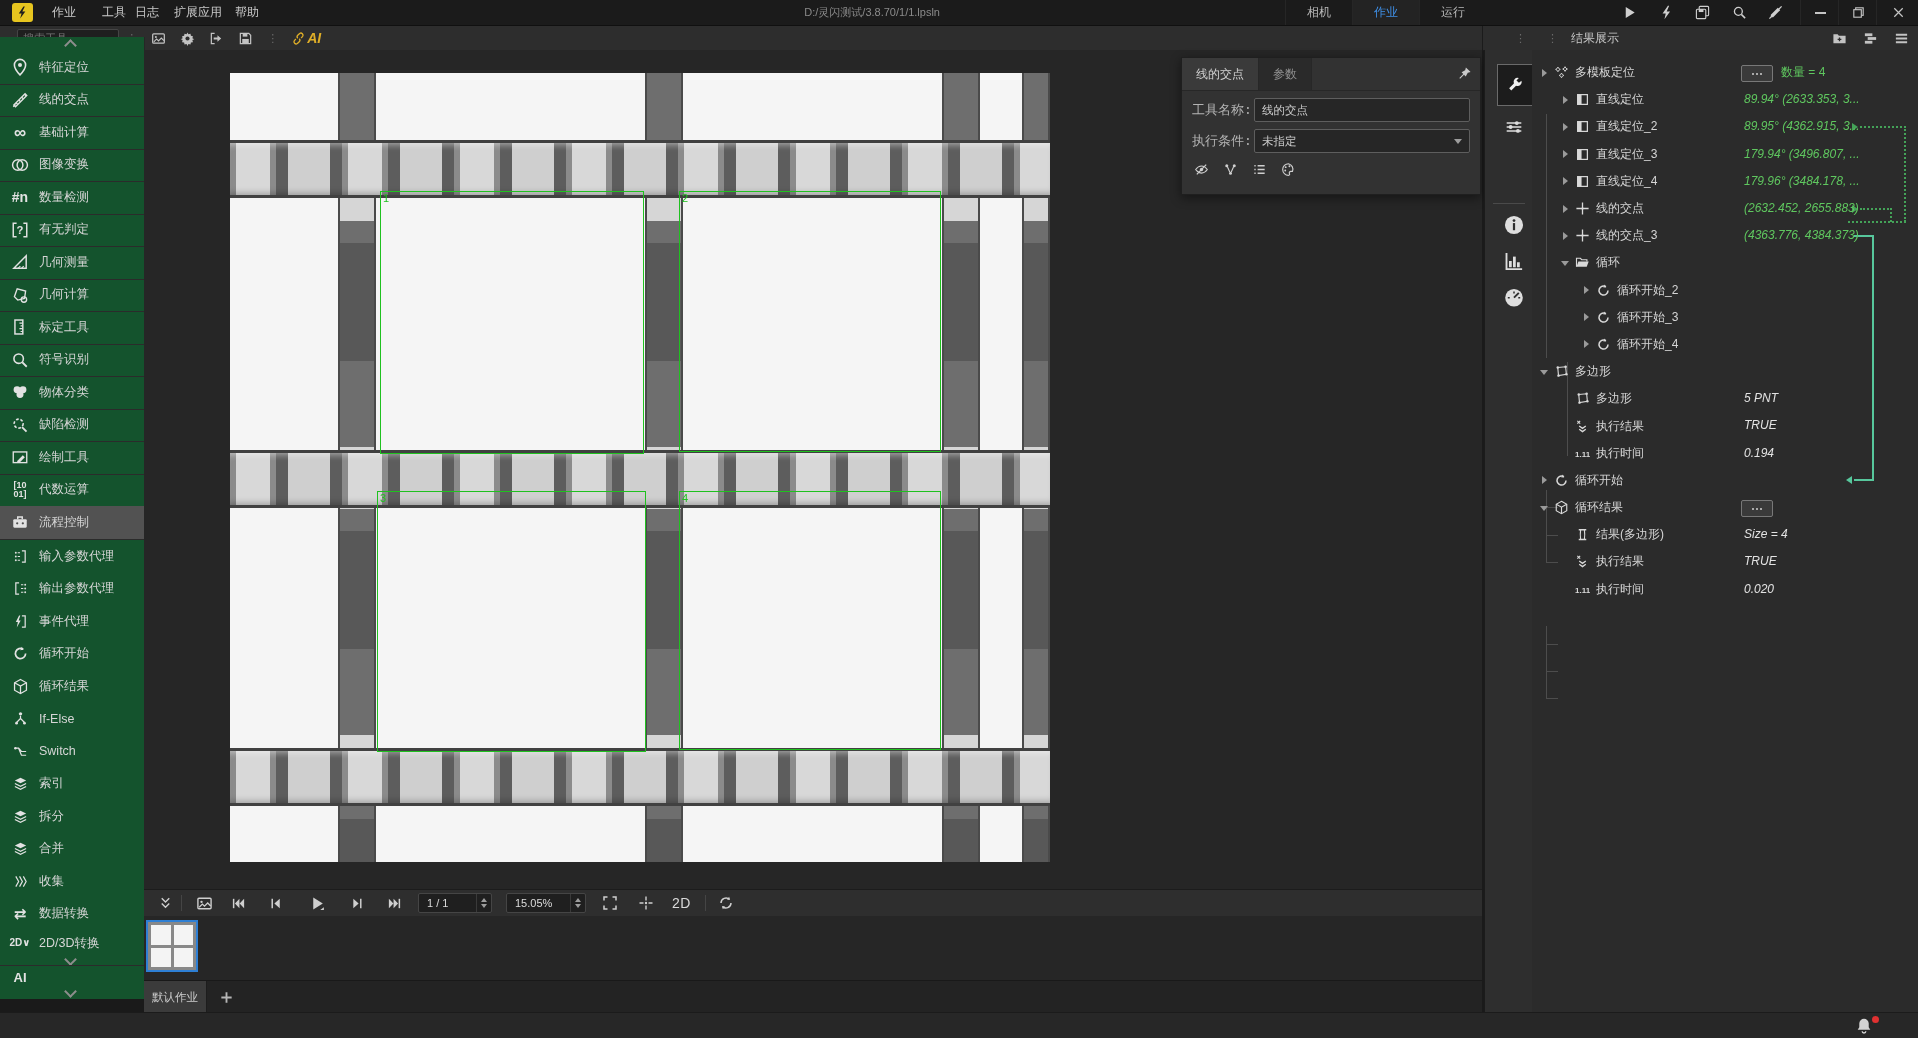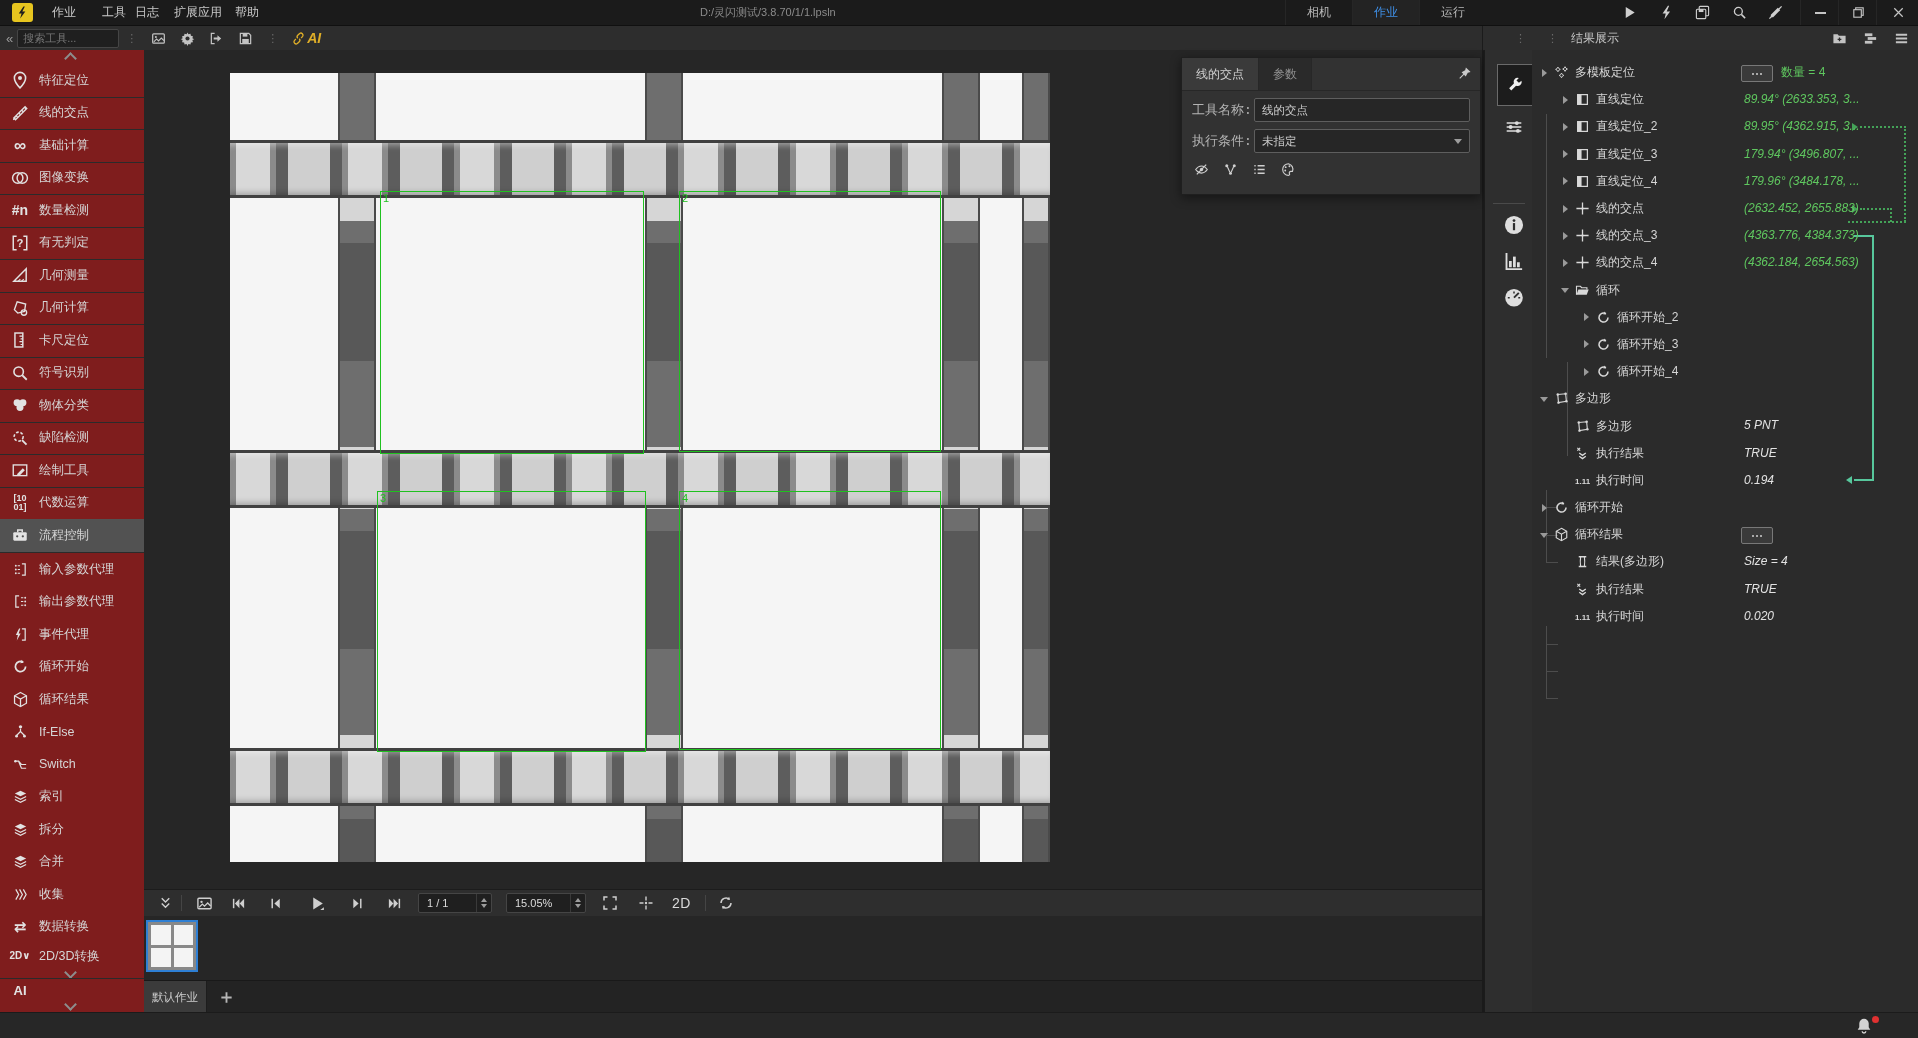--- a/index.html
+++ b/index.html
@@ -6,40 +6,40 @@
   body{width:1918px;height:1038px;position:relative;overflow:hidden;
        font-family:"Liberation Sans","DejaVu Sans",sans-serif;color:#cccccc;font-size:12px;
        -webkit-font-smoothing:antialiased;}
   .abs{position:absolute;}
   svg{display:block;}
   .ico{width:15px;height:15px;}
   
   #titlebar{left:0;top:0;width:1918px;height:25px;background:#1b1b1b;border-bottom:1px solid #101010;}
   #logo{left:12px;top:3px;width:21px;height:19px;background:#e7c51f;border-radius:3px;display:flex;align-items:center;justify-content:center;}
   .menuitem{top:0;height:25px;line-height:25px;color:#c9c9c9;padding:0 10px;cursor:default;}
-  #wintitle{top:0;height:25px;line-height:25px;left:700px;width:240px;text-align:left;color:#8b8b8b;font-size:11px;}
+  #wintitle{top:0;height:25px;line-height:25px;left:700px;width:240px;text-align:right;color:#8b8b8b;font-size:11px;}
   .modetab{top:0;height:25px;line-height:25px;width:66px;text-align:center;color:#b9b9b9;border-left:1px solid #262626;}
   .modetab.active{background:#232323;color:#3f8fe6;border-right:1px solid #262626;}
   .winbtn{top:0;height:25px;width:38px;display:flex;align-items:center;justify-content:center;color:#c5c5c5;border-left:1px solid #262626;}
   .titleico{top:4px;width:26px;height:17px;display:flex;align-items:center;justify-content:center;color:#cfcfcf;}
   
   #toolbar{left:0;top:26px;width:1482px;height:24px;background:#2d2d2d;border-bottom:1px solid #1d1d1d;display:flex;align-items:center;}
   #collapse-left{color:#9a9a9a;font-size:13px;margin:0 4px 0 6px;}
   #searchbox{width:90px;height:17px;background:#1f1f1f;border:1px solid #454545;border-radius:2px;color:#9a9a9a;font-size:11px;padding:0 5px;outline:none;}
   .vdots{color:#6a6a6a;font-size:11px;margin:0 7px;letter-spacing:0;}
   .tbico{color:#c3c3c3;margin:0 7px;}
   #ai-chip{display:flex;align-items:center;color:#dfae28;margin-left:6px;}
   #ai-chip .ai-txt{font-style:italic;font-weight:bold;font-size:14px;margin-left:1px;}
   
   #results-header{left:1482px;top:26px;width:436px;height:24px;background:#2d2d2d;border-bottom:1px solid #1d1d1d;border-left:1px solid #1b1b1b;display:flex;align-items:center;}
   #results-header .title{color:#c6c6c6;margin-left:6px;}
   #results-header .sp{flex:1;}
   .rh-ico{color:#c3c3c3;margin:0 8px;}
   
-  #sidebar{left:0;top:50px;width:144px;height:962px;background:#7f1d1d;border-right:1px solid #262626;overflow:hidden;}
+  #sidebar{left:0;top:37px;width:144px;height:962px;background:#14532d;border-right:1px solid #262626;overflow:hidden;}
   .scroll-ch{position:absolute;left:64px;width:16px;height:8px;color:#8d8d8d;}
   .scroll-ch:before{content:"";position:absolute;left:2px;top:1px;width:7px;height:7px;border-right:2px solid #8d8d8d;border-bottom:2px solid #8d8d8d;}
   .scroll-ch.up:before{transform:rotate(-135deg);}
   .scroll-ch.down:before{transform:rotate(45deg);}
   .srow{position:absolute;left:0;width:144px;height:32.5px;display:flex;align-items:center;color:#d6d6d6;font-size:12.5px;}
   .srow.bordered{border-bottom:1px solid #2b2b2b;}
   .srow.sel{background:#525252;}
   .sicon{flex:0 0 24px;margin:0 7px 0 8px;display:flex;align-items:center;justify-content:center;color:#e2e2e2;}
   .sicon .tico{font-size:14px;font-weight:bold;color:#e2e2e2;line-height:1;}
   
@@ -564,21 +564,21 @@
         </svg>
       </span>
       <span>几何计算</span>
     </div>
   <div class="srow bordered" style="top:274px">
       <span class="sicon">
         <svg class="ico" style="width:18px;height:18px" viewBox="0 0 16 16">
           <use href="#s-rulere"></use>
         </svg>
       </span>
-      <span>卡尺定位</span>
+      <span>标定工具</span>
     </div>
   <div class="srow bordered" style="top:306.5px">
       <span class="sicon">
         <svg class="ico" style="width:18px;height:18px" viewBox="0 0 16 16">
           <use href="#s-mag"></use>
         </svg>
       </span>
       <span>符号识别</span>
     </div>
   <div class="srow bordered" style="top:339px">
@@ -997,28 +997,20 @@
       </div>
     <div class="trow l1">
         <span class="exp r"></span>
         <svg class="ticon" viewBox="0 0 16 16">
           <use href="#s-cross"></use>
         </svg>
         <span>线的交点_3</span>
         <span class="tval green">(4363.776, 4384.373)</span>
       </div>
     <div class="trow l1">
-        <span class="exp r"></span>
-        <svg class="ticon" viewBox="0 0 16 16">
-          <use href="#s-cross"></use>
-        </svg>
-        <span>线的交点_4</span>
-        <span class="tval green">(4362.184, 2654.563)</span>
-      </div>
-    <div class="trow l1">
         <span class="exp d"></span>
         <svg class="ticon" viewBox="0 0 16 16">
           <use href="#s-folder"></use>
         </svg>
         <span>循环</span>
       </div>
     <div class="trow l2">
         <span class="exp r"></span>
         <svg class="ticon" viewBox="0 0 16 16">
           <use href="#s-loop"></use>

